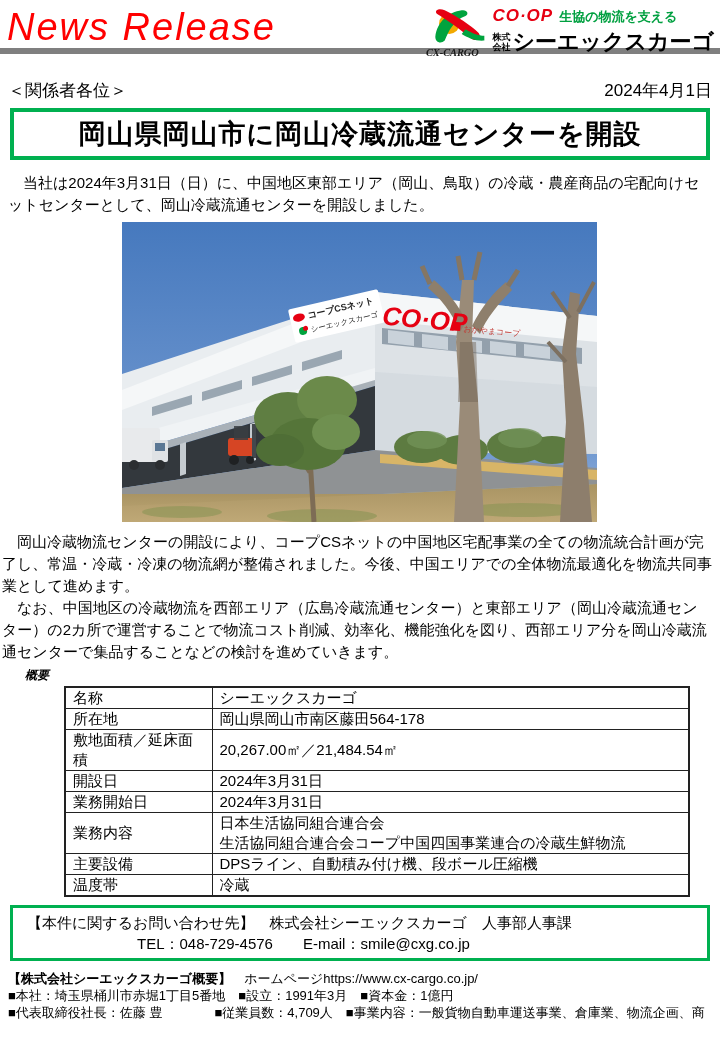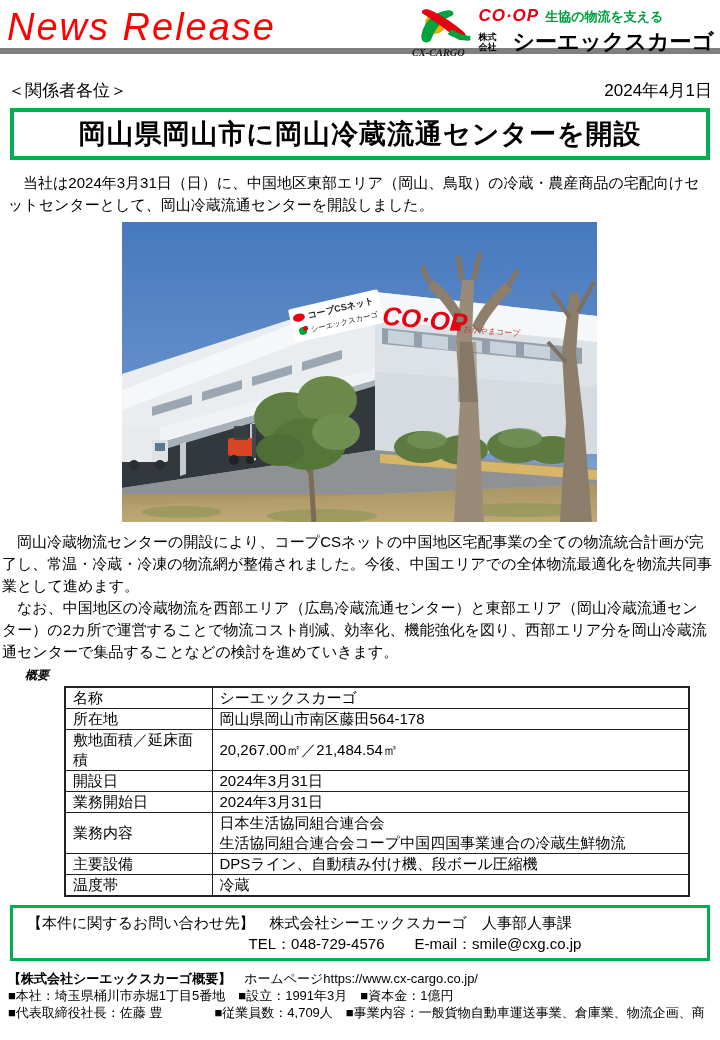--- a/index.html
+++ b/index.html
@@ -14,21 +14,21 @@
     position:absolute; left:7px; top:6px;
     font-size:38px; font-style:italic; color:#ff0000; letter-spacing:2px;
   }
   .logo-block { position:absolute; right:6px; top:4px; display:flex; align-items:flex-start; }
   .logo-mark { width:66px; height:56px; }
   .logo-text { display:flex; flex-direction:column; margin-left:2px; }
   .logo-row1 { display:flex; align-items:baseline; gap:6px; margin-top:2px; }
   .coop-word { color:#e60012; font-weight:bold; font-size:17px; font-style:italic; letter-spacing:1px; }
   .tagline { color:#00a040; font-weight:bold; font-size:13px; }
   .logo-row2 { display:flex; align-items:center; margin-top:1px; }
-  .kk-stack { display:flex; flex-direction:column; font-size:9px; font-weight:bold; line-height:10px; margin-right:16px; }
+  .kk-stack { display:flex; flex-direction:column; font-size:9px; font-weight:bold; line-height:10px; margin-right:2px; }
   .company-name { font-size:22px; font-weight:bold; letter-spacing:0px; }
   .divider { height:6px; background:#7f7f7f; width:720px; }
   
   .meta { display:flex; justify-content:space-between; padding:25px 8px 0 8px; font-size:17px; }
   
   .title-box {
     margin:6px 10px 0 10px; border:4px solid #00b050;
     text-align:center; padding:4px 2px;
   }
   .title-box h1 { font-size:27px; font-weight:bold; letter-spacing:1px; }
@@ -41,21 +41,21 @@
   .overview-heading { margin:4px 0 2px 25px; font-size:12px; font-weight:bold;font-style:italic; }
   table.overview { border-collapse:collapse; margin-left:64px; width:626px; font-size:15px; border:2px solid #222; }
   table.overview td { border:1px solid #222; padding:0 7px; line-height:20px; vertical-align:middle; }
   td.lbl { width:147px; }
   td.val { white-space:pre-line; }
   
   .contact-box {
     margin:8px 10px 0 10px; border:3px solid #00b050;
     padding:4px 14px; font-size:15px; line-height:21px;
   }
-  .contact-line2 { margin-left:110px;text-align:center; }
+  .contact-line2 { margin-left:110px; }
   
   .footer { margin:9px 8px 0 8px; font-size:13px; line-height:17px; }
   .footer .bold { font-weight:bold; }
 </style>
 </head>
 <body>
 
 <div class="header">
   <div class="news-release">News Release</div>
 

